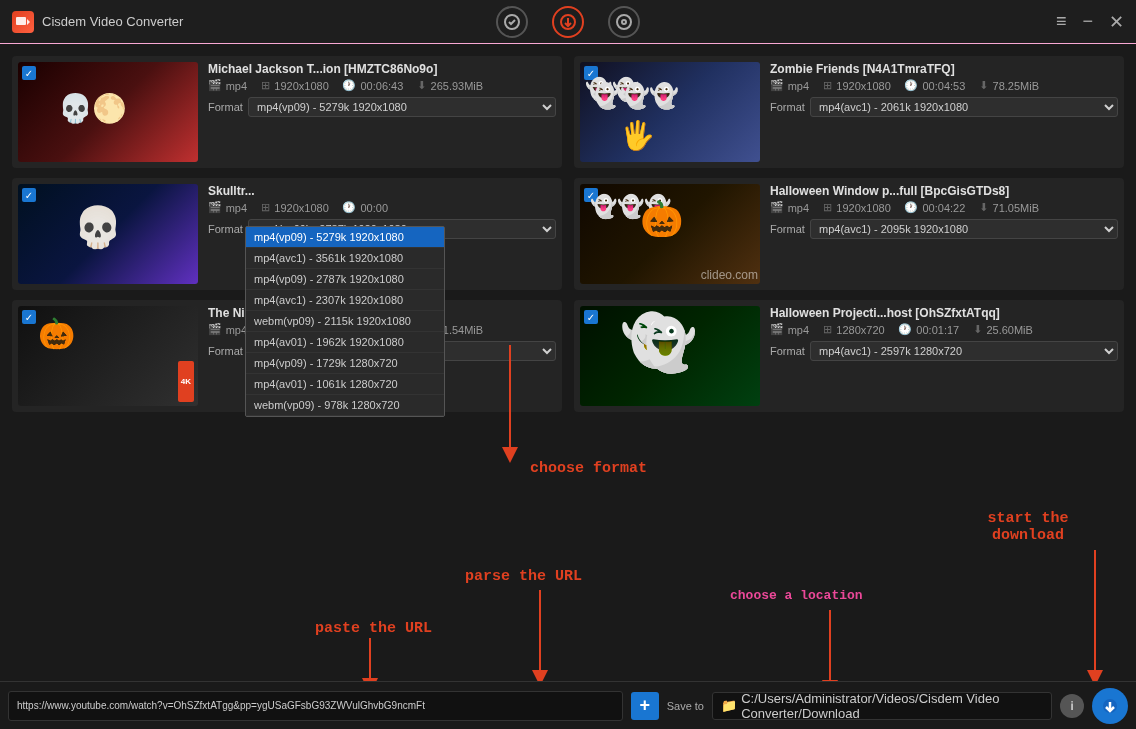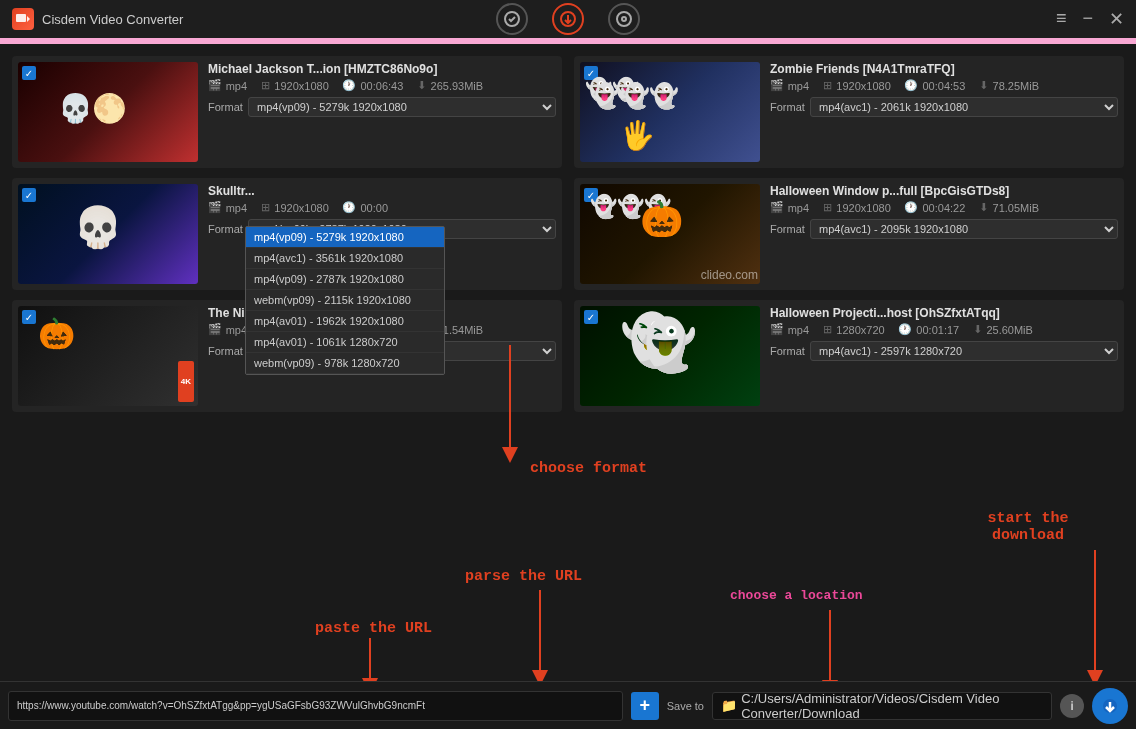--- a/index.html
+++ b/index.html
@@ -13,21 +13,21 @@
       position: relative;
     }
 
     
     .titlebar {
       background: #1e1e1e;
       height: 44px;
       display: flex;
       align-items: center;
       padding: 0 12px;
-      border-bottom: 6px solid #f9a8d4;
+      border-bottom: 1px solid #f9a8d4;
     }
     .titlebar-logo {
       width: 22px; height: 22px;
       background: linear-gradient(135deg, #e04020, #ff6040);
       border-radius: 4px;
       margin-right: 8px;
       display: flex; align-items: center; justify-content: center;
       font-size: 11px; color: #fff; font-weight: bold;
     }
     .titlebar-title {
@@ -330,22 +330,24 @@
           <span class="format-label">Format</span>
           <select class="format-select">
             <option>mp4(vp09) - 5279k 1920x1080</option>
           </select>
         </div>
 
         <div class="dropdown-overlay" id="dropdown1">
           <div class="dropdown-item selected">mp4(vp09) - 5279k 1920x1080</div>
           <div class="dropdown-item">mp4(avc1) - 3561k 1920x1080</div>
           <div class="dropdown-item">mp4(vp09) - 2787k 1920x1080</div>
+          <div class="dropdown-item">mp4(avc1) - 2307k 1920x1080</div>
           <div class="dropdown-item">webm(vp09) - 2115k 1920x1080</div>
           <div class="dropdown-item">mp4(av01) - 1962k 1920x1080</div>
+          <div class="dropdown-item">mp4(vp09) - 1729k 1280x720</div>
           <div class="dropdown-item">mp4(av01) - 1061k 1280x720</div>
           <div class="dropdown-item">webm(vp09) - 978k 1280x720</div>
         </div>
       </div>
     </div>
 
     <div class="video-item">
       <div class="video-thumb thumb-2">
         <div class="thumb-check">✓</div>
       </div>

